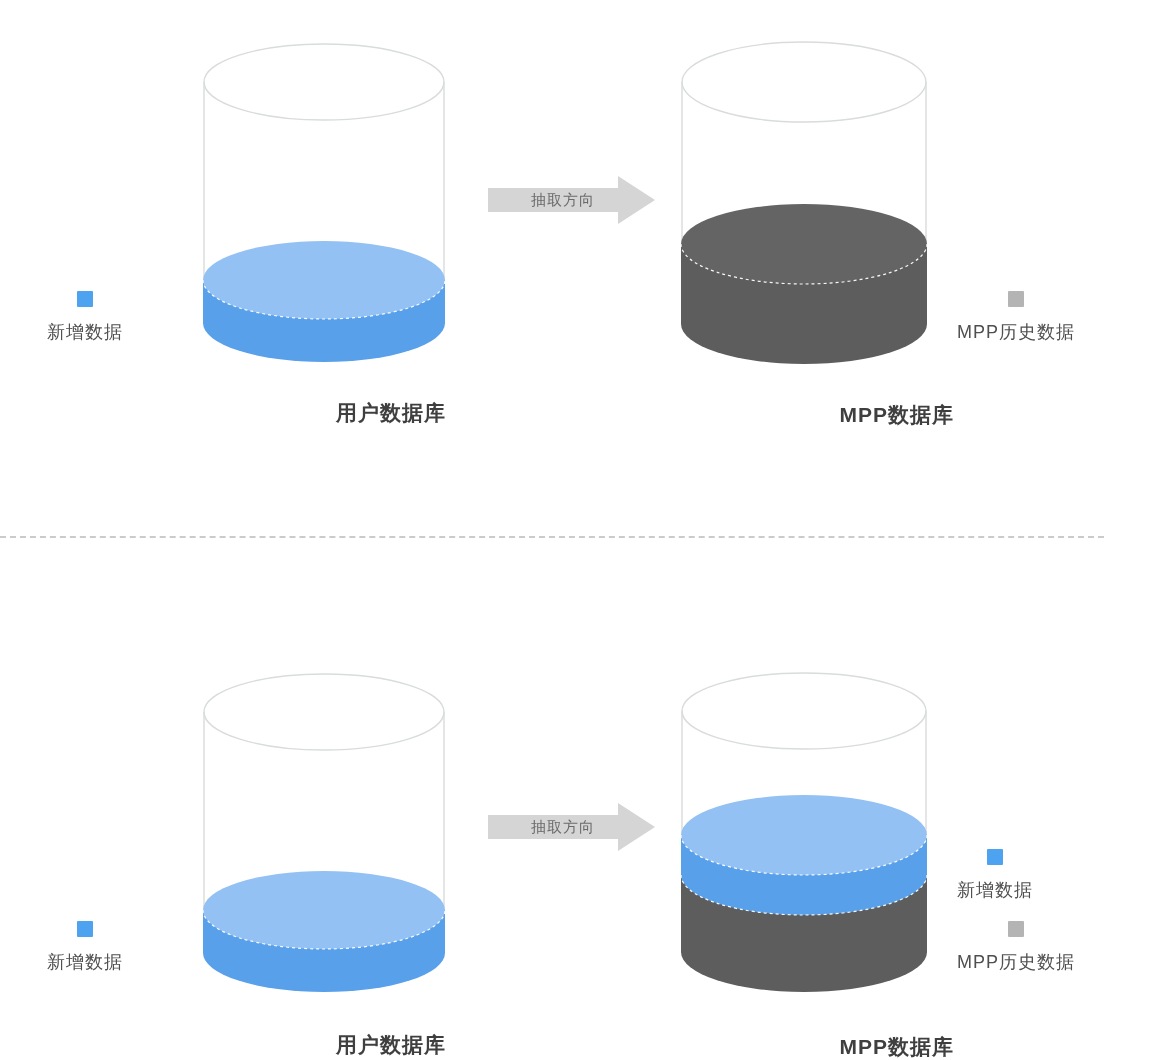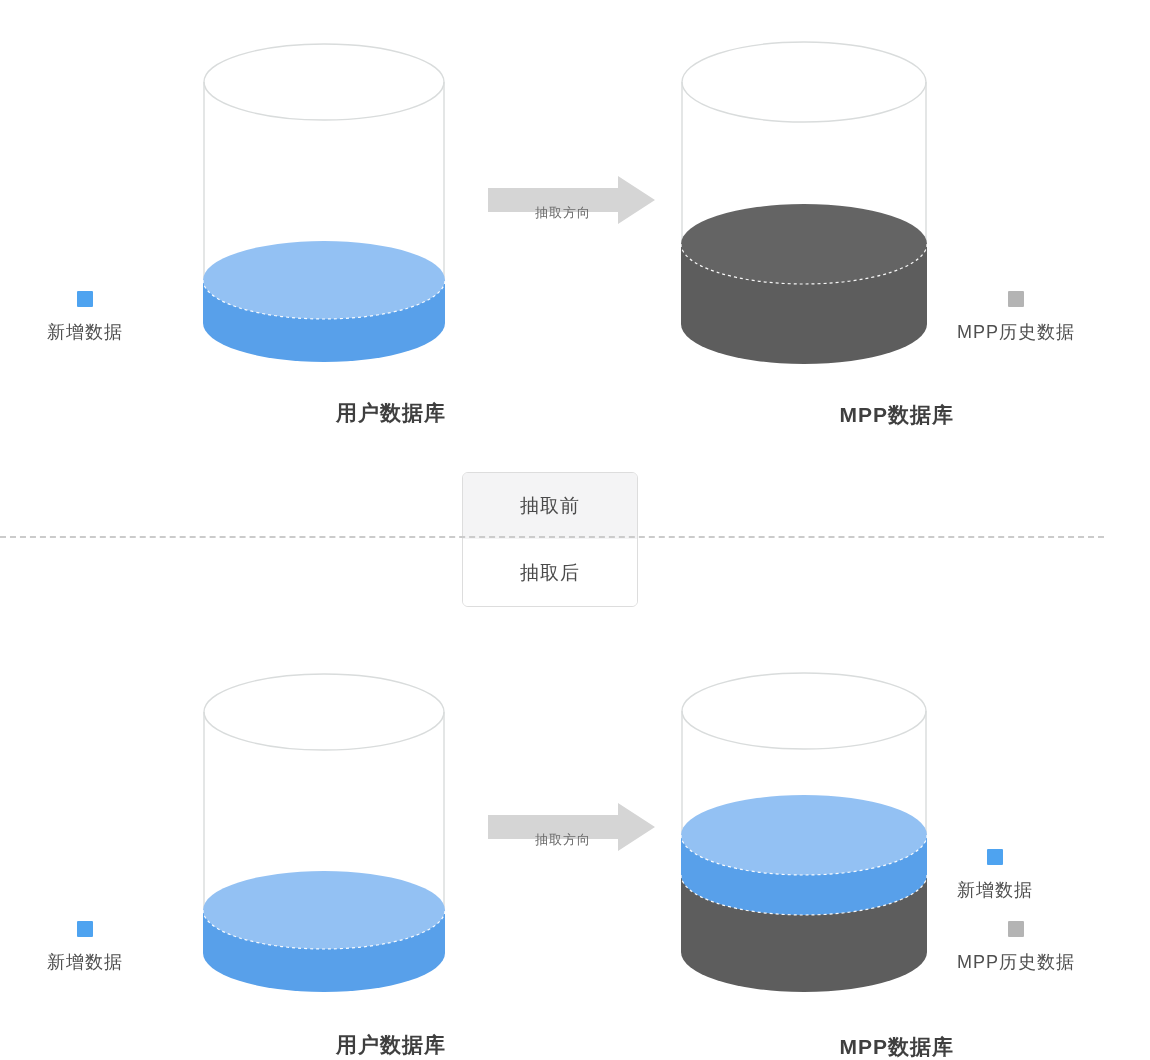--- a/index.html
+++ b/index.html
@@ -16,21 +16,21 @@
   .canvas{position:relative;width:1150px;height:1060px;background:#fff;overflow:hidden;}
   .abs{position:absolute;}
   .db-title{font-size:21px;font-weight:700;color:var(--title-text);text-align:right;letter-spacing:1px;}
   .legend{display:flex;align-items:center;gap:13px;height:18px;flex-direction:column;}
   .legend .swatch{width:16px;height:16px;border-radius:1px;flex:0 0 auto;}
   .swatch-new{background:var(--legend-new);}
   .swatch-history{background:var(--legend-history);}
   .legend .lab{font-size:18px;color:var(--body-text);letter-spacing:1px;white-space:nowrap;}
   .arrow-wrap{width:168px;height:48px;}
   .arrow-wrap svg{display:block;}
-  .arrow-label{position:absolute;left:8px;top:13px;width:134px;height:48px;display:flex;align-items:center;justify-content:center;font-size:13px;color:var(--arrow-text);letter-spacing:1px;}
+  .arrow-label{position:absolute;left:8px;top:0;width:134px;height:48px;display:flex;align-items:center;justify-content:center;font-size:15px;color:var(--arrow-text);letter-spacing:1px;}
   .divider-line{left:0;top:536px;width:1104px;height:0;border-top:2px dashed var(--divider-dash);z-index:5;}
   .phase-box{left:462px;top:472px;width:176px;height:135px;border:1px solid var(--box-border);border-radius:6px;background:#fff;z-index:2;overflow:hidden;}
   .phase-cell{display:flex;align-items:center;justify-content:center;font-size:19px;color:#4a4a4a;letter-spacing:1px;}
   .phase-top{height:66px;background:var(--box-top-bg);}
   .phase-bottom{height:67px;background:#fff;}
   .glass{fill:none;stroke:var(--glass-stroke);stroke-width:1.4;}
   .fill-new-top{fill:var(--new-data-top);}
   .fill-new-side{fill:var(--new-data-side);}
   .fill-hist-top{fill:var(--history-top);}
   .fill-hist-side{fill:var(--history-side);}
@@ -75,24 +75,20 @@
       <path class="dash-white" d="M1,206 A123,40 0 0 0 247,206"></path>
     </g>
   </svg>
   <div class="abs db-title" style="left:706px;top:401px;width:248px;">MPP数据库</div>
 
   <div class="abs legend" style="left:957px;top:291px;">
     <span class="swatch swatch-history"></span>
     <span class="lab">MPP历史数据</span>
   </div>
 
-  <div class="abs phase-box">
-    <div class="phase-cell phase-top">抽取前</div>
-    <div class="phase-cell phase-bottom">抽取后</div>
-  </div>
   <div class="abs divider-line"></div>
 
   <div class="abs legend" style="left:47px;top:921px;">
     <span class="swatch swatch-new"></span>
     <span class="lab">新增数据</span>
   </div>
 
   <svg class="abs" style="left:202px;top:670px;" width="244" height="326" viewBox="0 0 244 326">
     <ellipse class="glass" cx="122" cy="42" rx="120" ry="38"></ellipse>
     <path class="glass" d="M2,42 V283 M242,42 V283"></path>

